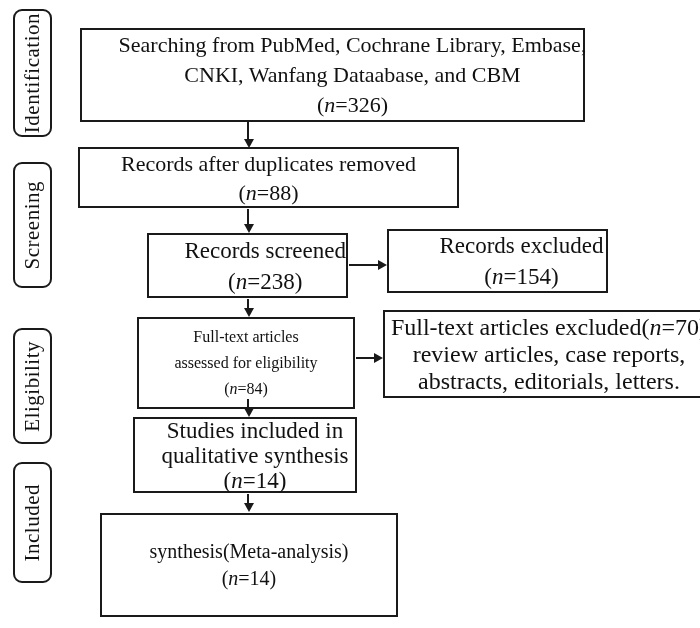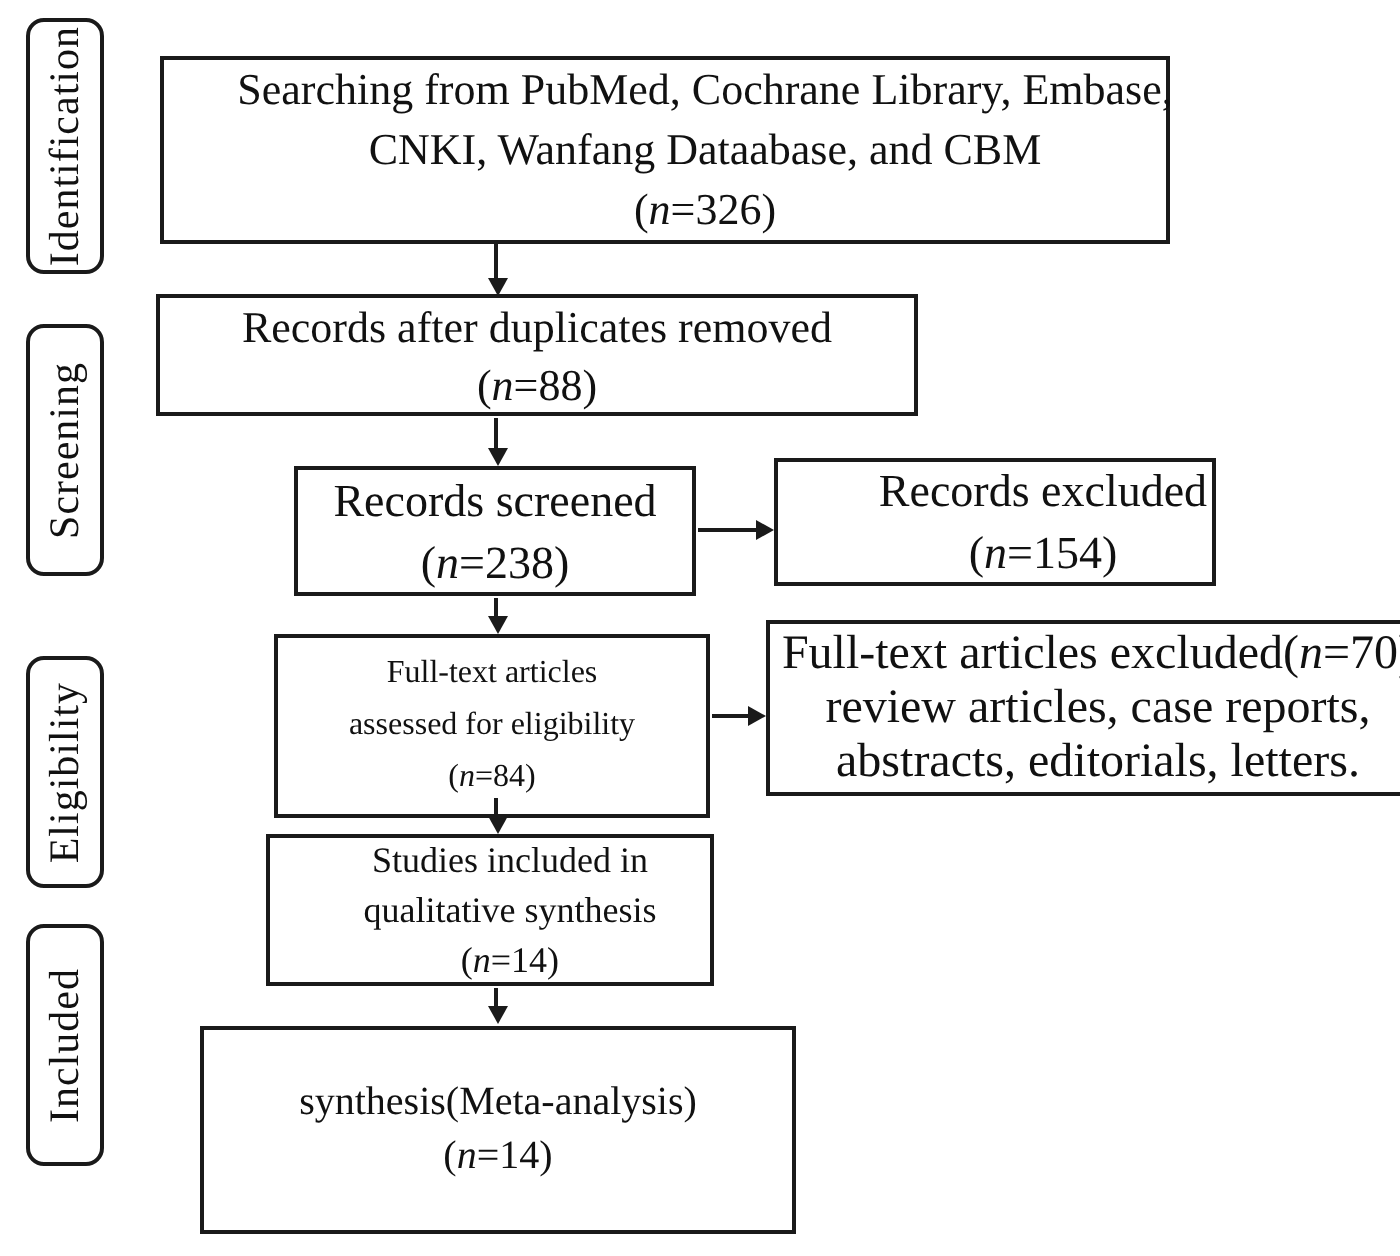--- a/index.html
+++ b/index.html
@@ -71,21 +71,21 @@
 
   <div class="box" style="left:78px; top:147px; width:381px; height:61px; font-size:22px; line-height:29px;">
     <div>
       <span class="ln">Records after duplicates removed</span>
       <span class="ln"><span>(</span><i>n</i><span>=88)</span></span>
     </div>
   </div>
 
   <div class="arrow-v" style="left:247px; top:209px; height:15px;"></div>
 
-  <div class="box" style="left:147px; top:233px; width:201px; height:65px; font-size:23px; line-height:31px;">
+  <div class="box" style="left:147px; top:233px; width:201px; height:65px; font-size:23px; line-height:31px;justify-content:flex-end;">
     <div>
       <span class="ln">Records screened</span>
       <span class="ln"><span>(</span><i>n</i><span>=238)</span></span>
     </div>
   </div>
 
   <div class="arrow-h" style="left:349px; top:264px; width:29px;"></div>
 
   <div class="box" style="left:387px; top:229px; width:221px; height:64px; font-size:23px; line-height:31px;padding-left:48px;">
     <div>
@@ -109,21 +109,21 @@
   <div class="box" style="left:383px; top:310px; width:332px; height:88px; font-size:24px; line-height:27px;">
     <div>
       <span class="ln"><span>Full-text articles excluded(</span><i>n</i><span>=70)</span></span>
       <span class="ln">review articles, case reports,</span>
       <span class="ln">abstracts, editorials, letters.</span>
     </div>
   </div>
 
   <div class="arrow-v" style="left:247px; top:399px; height:9px;"></div>
 
-  <div class="box" style="left:133px; top:417px; width:224px; height:76px; font-size:18px; line-height:25px;padding-left:20px;">
+  <div class="box" style="left:133px; top:417px; width:224px; height:76px; font-size:23px; line-height:25px;padding-left:20px;">
     <div>
       <span class="ln">Studies included in</span>
       <span class="ln">qualitative synthesis</span>
       <span class="ln"><span>(</span><i>n</i><span>=14)</span></span>
     </div>
   </div>
 
   <div class="arrow-v" style="left:247px; top:494px; height:9px;"></div>
 
   <div class="box" style="left:100px; top:513px; width:298px; height:104px; font-size:20px; line-height:27px;">

